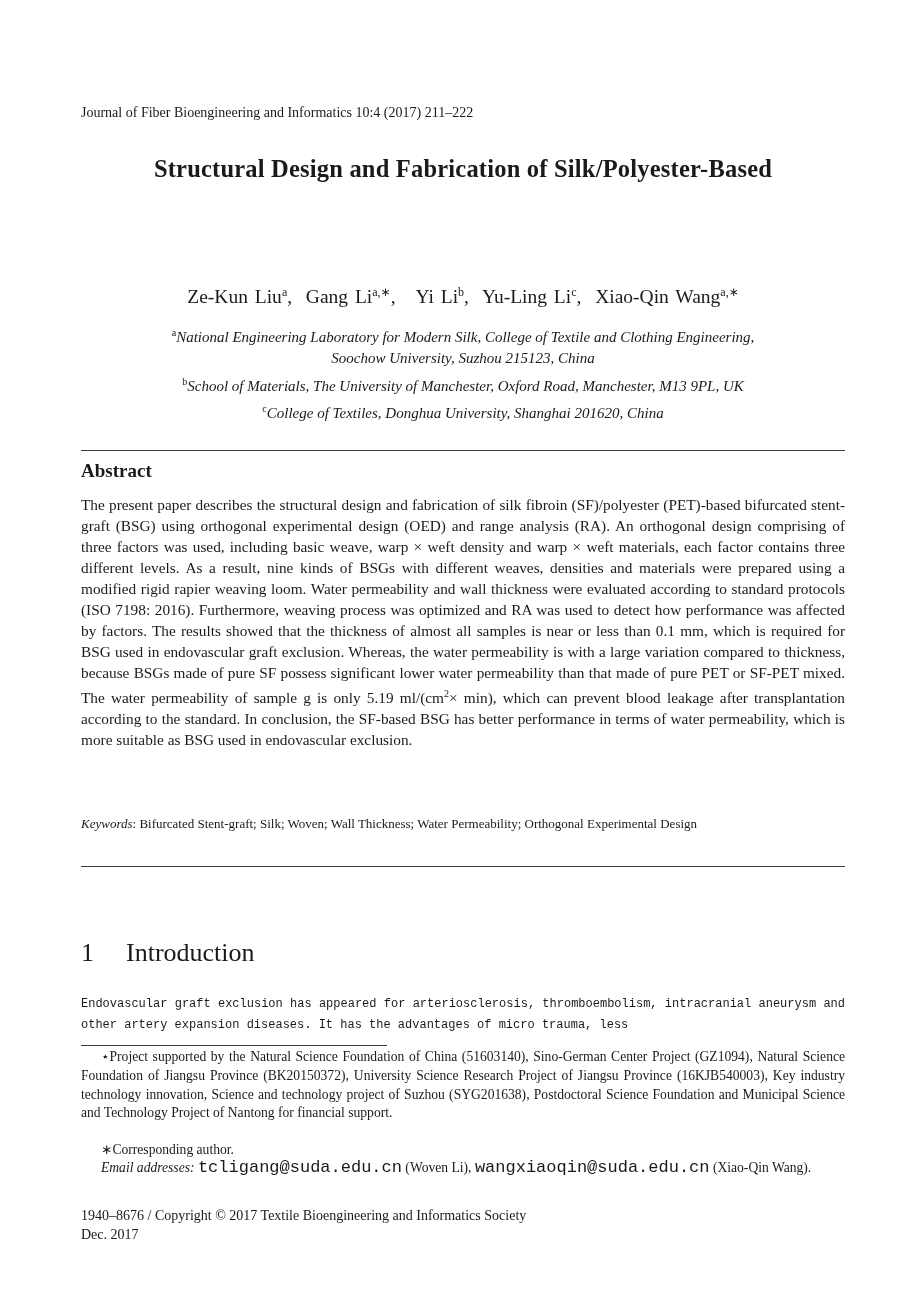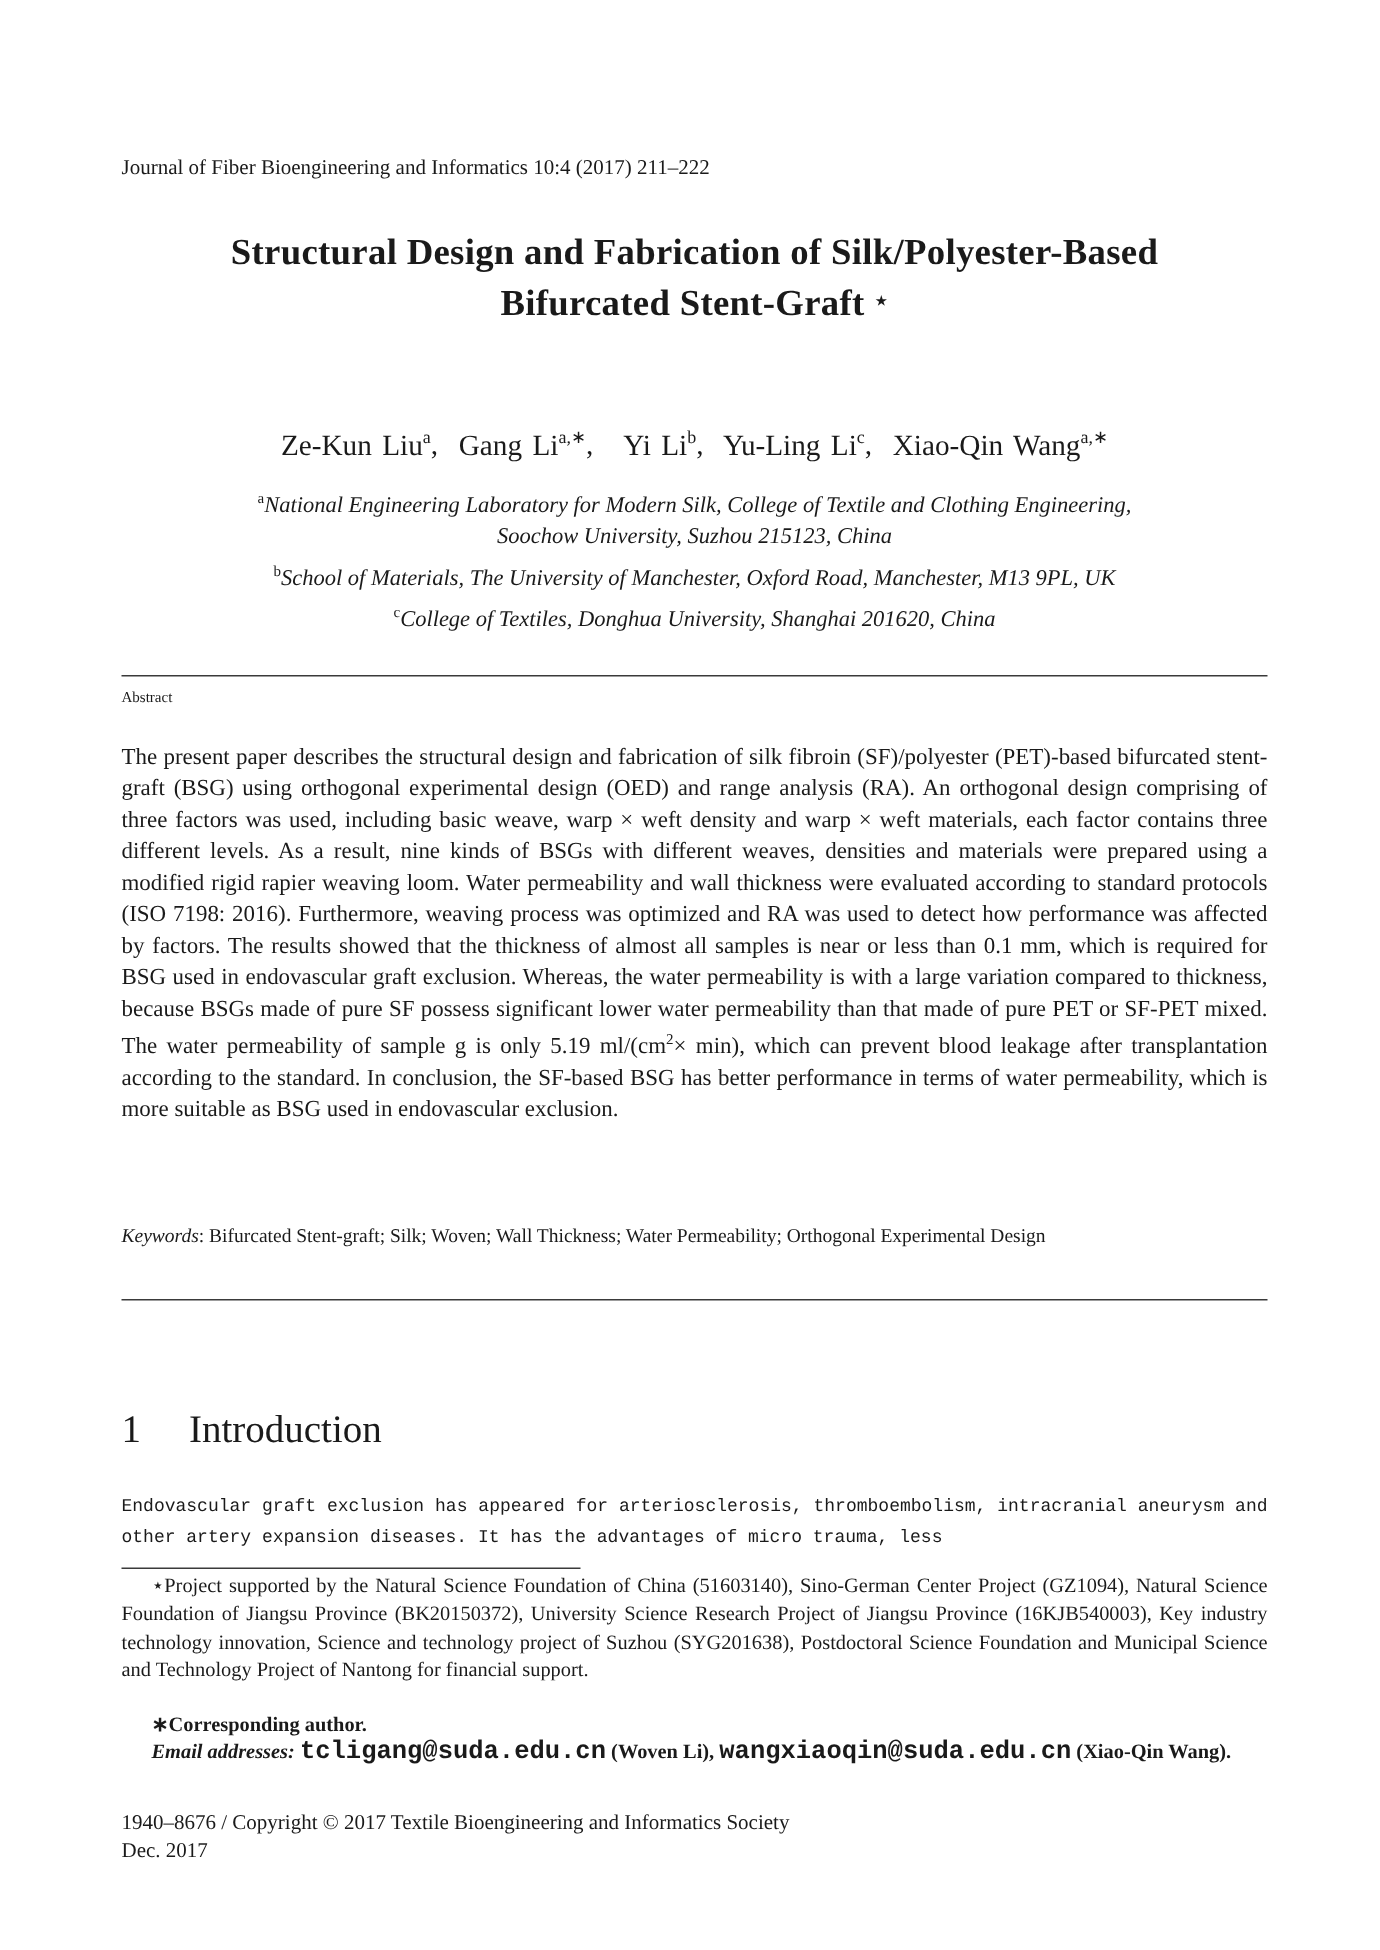--- a/index.html
+++ b/index.html
@@ -10,49 +10,48 @@
   .title { position:absolute; top:152px; left:0; width:764px; text-align:center; font-weight:bold;
            font-size:24.5px; line-height:34px; font-family:"Liberation Serif",serif; letter-spacing:0.2px; }
   .title sup { font-size:15px; vertical-align:top; position:relative; top:-2px; }
   .authors { position:absolute; top:284px; left:0; width:764px; text-align:center; font-size:19.5px;
              font-family:"Liberation Serif",serif; word-spacing:2px; }
   .authors sup { font-size:12px; }
   .affil { position:absolute; left:0; width:764px; text-align:center; font-style:italic; font-size:15px;
            line-height:21px; font-family:"Liberation Serif",serif; }
   .affil sup { font-style:normal; font-size:10px; }
   .rule { position:absolute; left:0; width:764px; height:1px; background:#3a3a3a; }
-  .abs-head { position:absolute; top:460px; left:0; font-weight:normal; font-size:10px; font-family:"Liberation Serif",serif; }
+  .abs-head { position:absolute; top:460px; left:0; font-weight:bold; font-size:19px; font-family:"Liberation Serif",serif; }
   .abstract { position:absolute; top:494px; left:0; width:764px; font-size:15.3px; line-height:21px;
               text-align:justify; font-family:"Liberation Serif",serif; }
   .keywords { position:absolute; top:813px; left:0; width:764px; font-size:13px; line-height:21px; font-family:"Liberation Serif",serif; }
   .keywords .lbl { font-style:italic; }
   .sec { position:absolute; top:938px; left:0; font-size:26px; font-family:"Liberation Serif",serif; }
   .sec .num { display:inline-block; width:45px; }
   .intro { position:absolute; top:994px; left:0; width:764px; font-size:12px; line-height:21px;
            text-align:justify; font-family:Liberation Mono, monospace; }
   .fnrule { position:absolute; top:1045px; left:0; width:306px; height:1px; background:#3a3a3a; }
   .footnote { position:absolute; left:0; width:764px; font-size:13.6px; line-height:18.8px; text-align:justify;
               font-family:"Liberation Serif",serif; }
-  .footnote .ind { padding-left:20px;font-weight:bold; }
+  .footnote .ind { padding-left:20px; }
   .mono { font-family:"Liberation Mono",monospace; font-size:17px; }
   .it { font-style:italic;margin-top:21px; }
   .copy { position:absolute; top:1206px; left:0; font-size:14px; line-height:19px; font-family:"Liberation Serif",serif; }
 </style>
 </head>
 <body>
 
 <div class="page">
 
   <div class="journal">
     <div>Journal of Fiber Bioengineering and Informatics 10:4 (2017)  211–222</div>
   </div>
 
   <div class="title">
     <div>Structural Design and Fabrication of Silk/Polyester-Based</div>
-    <div><span>Bifurcated Stent-Graft</span> <sup>⋆</sup></div>
   </div>
 
   <div class="authors">
     <span><span>Ze-Kun Liu</span><sup>a</sup></span>,&nbsp;
     <span><span>Gang Li</span><sup>a,∗</sup></span>,&nbsp;&nbsp;
     <span><span>Yi Li</span><sup>b</sup></span>,&nbsp;
     <span><span>Yu-Ling Li</span><sup>c</sup></span>,&nbsp;
     <span><span>Xiao-Qin Wang</span><sup>a,∗</sup></span>
   </div>
 

